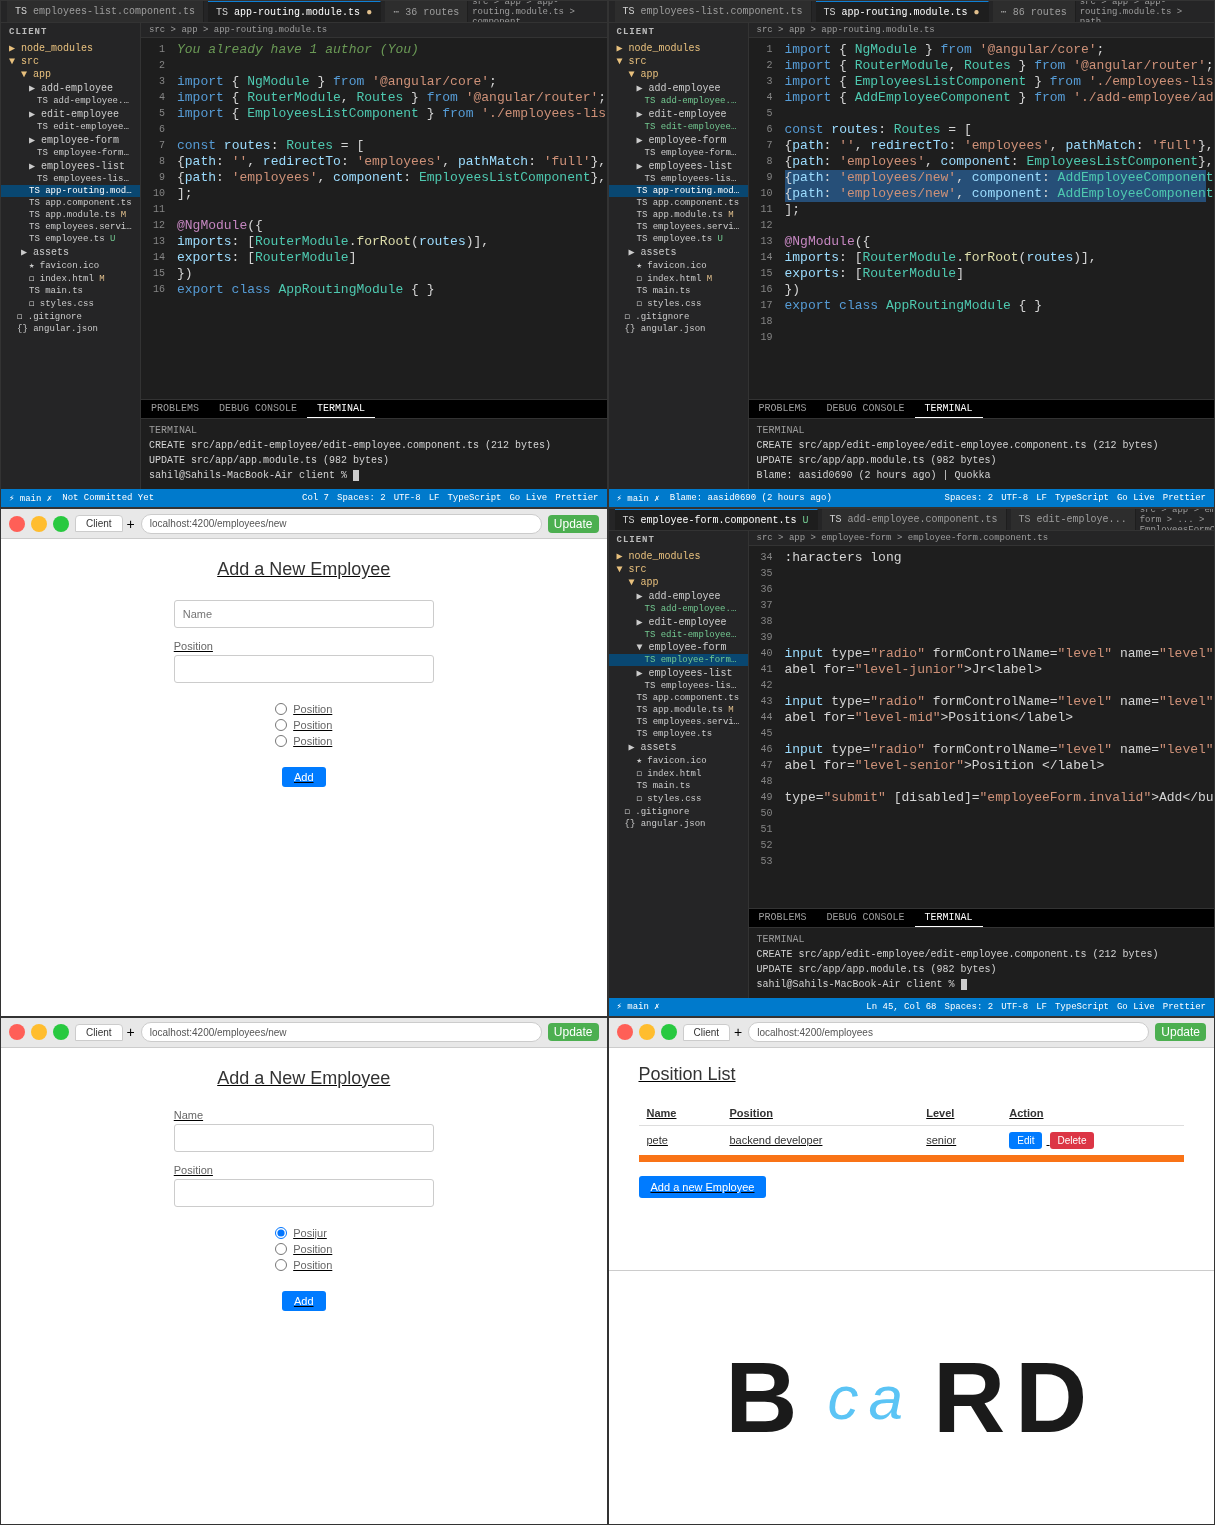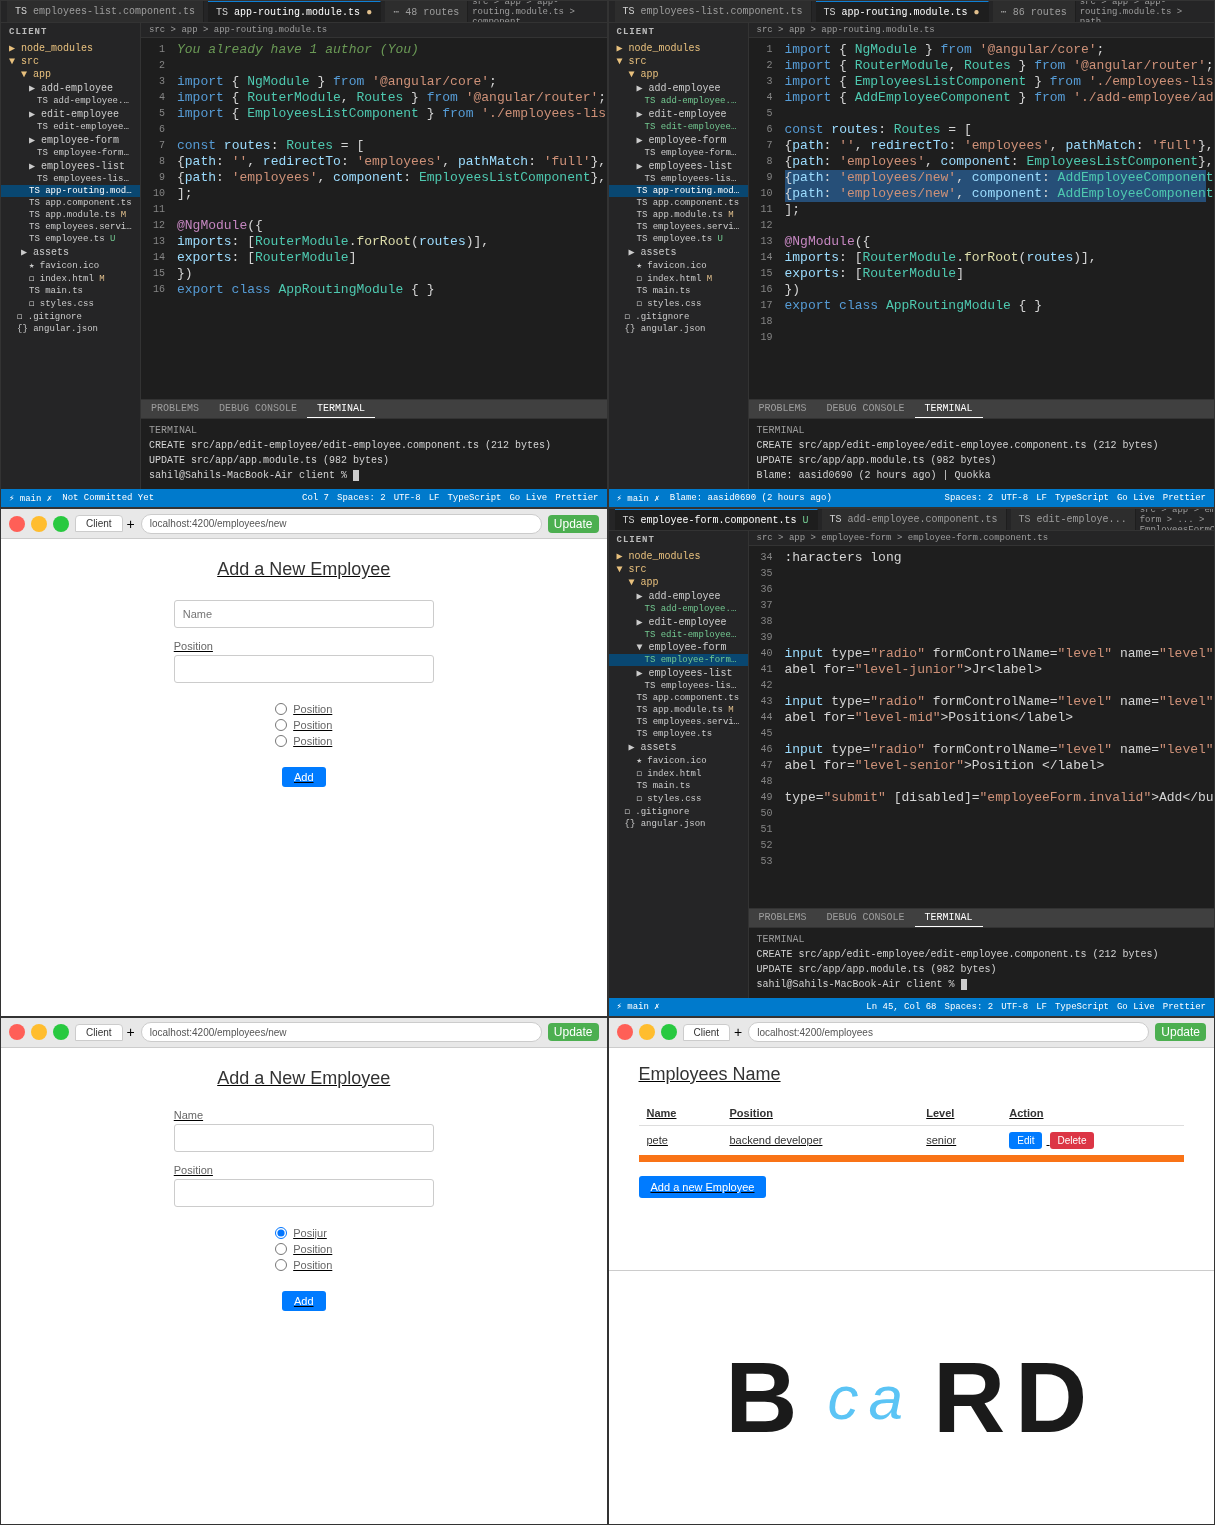--- a/index.html
+++ b/index.html
@@ -35,21 +35,21 @@
 
     .code-line { white-space: nowrap; }
     .kw { color: #569cd6; }
     .str { color: #ce9178; }
     .fn { color: #dcdcaa; }
     .cls { color: #4ec9b0; }
     .prop { color: #9cdcfe; }
     .dec { color: #c586c0; }
 
     .bottom-panel { background: #1e1e1e; border-top: 1px solid #333; height: 90px; flex-shrink: 0; }
-    .panel-tabs { display: flex; background: #404040; border-bottom: 1px solid #333; }
+    .panel-tabs { display: flex; background: #000000; border-bottom: 1px solid #333; }
     .panel-tab { padding: 3px 10px; font-size: 10px; color: #9d9d9d; cursor: pointer; }
     .panel-tab.active { color: #fff; border-bottom: 1px solid #fff; }
     .panel-content { padding: 4px 8px; font-size: 10px; color: #d4d4d4; line-height: 15px; }
 
     .status-bar { background: #007acc; height: 18px; display: flex; align-items: center; padding: 0 8px; font-size: 9px; color: #fff; flex-shrink: 0; gap: 10px; }
     .status-bar .right { margin-left: auto; display: flex; gap: 8px; }
 
     
     .browser-panel { background: #f5f5f5; display: flex; flex-direction: column; height: 100%; }
     .browser-toolbar { background: #e8e8e8; height: 30px; display: flex; align-items: center; padding: 0 8px; gap: 6px; border-bottom: 1px solid #ccc; flex-shrink: 0; }
@@ -92,21 +92,21 @@
 
 <div class="grid">
 
   <div class="cell">
     <div class="vscode-panel">
 
       <div class="vscode-titlebar">
         <div class="tab"><span style="color:#d4d4d4;">TS</span>&nbsp;<span>employees-list.component.ts</span></div>
         <div class="tab active"><span style="color:#d4d4d4;">TS</span>&nbsp;<span>app-routing.module.ts</span>&nbsp;<span style="color:#e2c08d;">●</span></div>
         <div class="tab">
-            <span>⋯ 48 routes</span>
+            <span>⋯ 36 routes</span>
           </div>
         <span style="margin-left:auto; font-size:9px; color:#9d9d9d;">src &gt; app &gt; app-routing.module.ts &gt; component</span>
       </div>
       <div class="vscode-body">
 
         <div class="sidebar">
           <div class="sidebar-header">CLIENT</div>
           <div class="sidebar-item folder">▶ node_modules</div>
           <div class="sidebar-item folder">▼ src</div>
           <div class="sidebar-item folder" style="padding-left:20px;">▼ app</div>
@@ -467,21 +467,21 @@
           <div class="browser-tabs">
             <div class="browser-tab">Client</div>
             <span style="font-size:14px; cursor:pointer;">+</span>
           </div>
           <div class="browser-urlbar">
             <span>localhost:4200/employees</span>
           </div>
           <button class="browser-update">Update</button>
         </div>
         <div class="browser-content" style="align-items:flex-start; padding: 16px 30px;">
-          <h2 class="table-title">Employees Name</h2>
+          <h2 class="table-title">Position List</h2>
           <table class="employee-table">
             <thead>
               <tr>
                 <th>Name</th>
                 <th>Position</th>
                 <th>Level</th>
                 <th>Action</th>
               </tr>
             </thead>
             <tbody>

